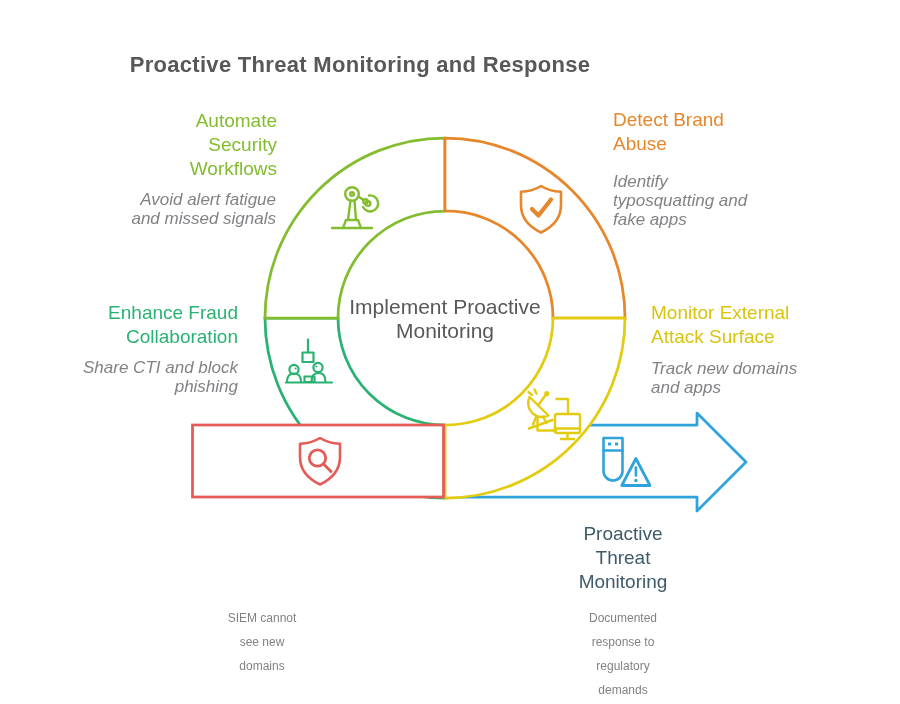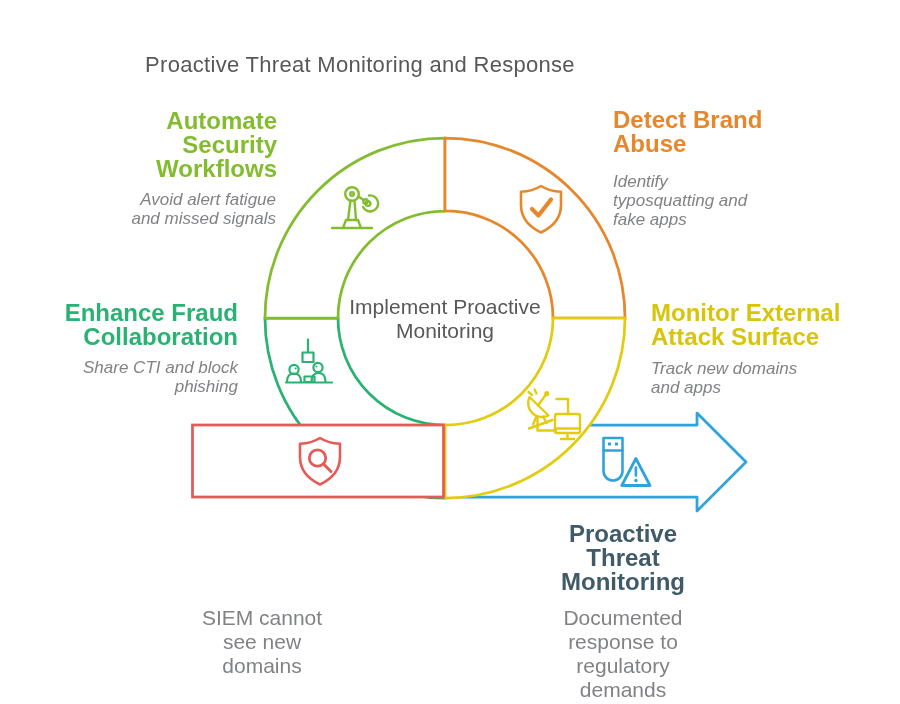--- a/index.html
+++ b/index.html
@@ -7,24 +7,24 @@
     --green:#83BD2F; --orange:#E6872C; --teal:#2AB272;
     --yellow:#E3CB10; --yellow-text:#D8C40D;
     --red:#E45B57; --blue:#2EA3DC; --maroon:#7B4B45; --slate:#3F5A69;
   }
   html,body{margin:0;padding:0;background:#fff;}
   .stage{position:relative;width:900px;height:704px;background:#fff;
          font-family:"Liberation Sans",sans-serif;overflow:hidden;}
   .stage svg{position:absolute;left:0;top:0;}
   .txt{position:absolute;white-space:pre-line;}
   .title{position:absolute;top:52px;left:0;width:720px;text-align:center;
-         font-size:22px;font-weight:400;color:var(--title-gray);letter-spacing:.3px;}
-  .heading{font-weight:700;font-size:24px;line-height:24px;}
+         font-size:22px;font-weight:700;color:var(--title-gray);letter-spacing:.3px;}
+  .heading{font-weight:400;font-size:19px;line-height:24px;}
   .desc{font-size:17px;line-height:19px;color:var(--subtext-gray);font-style:italic;}
-  .desc-lg{font-size:21px;line-height:24px;color:var(--subtext-gray);}
+  .desc-lg{font-size:12px;line-height:24px;color:var(--subtext-gray);}
   .right{text-align:right;} .center{text-align:center;}
   .c-green{color:var(--green);} .c-orange{color:var(--orange);}
   .c-teal{color:var(--teal);} .c-yellow{color:var(--yellow-text);}
   .c-maroon{color:var(--maroon);} .c-slate{color:var(--slate);}
   .center-label{font-size:21px;line-height:24px;color:var(--title-gray);}
   .seg{fill:#fff;stroke-width:2.75;}
   .q-green{stroke:var(--green);} .q-orange{stroke:var(--orange);}
   .q-teal{stroke:var(--teal);} .q-yellow{stroke:var(--yellow);}
   .band{fill:#fff;stroke:var(--red);stroke-width:2.75;}
   .arrow{fill:none;stroke:var(--blue);stroke-width:2.75;stroke-linejoin:round;}

